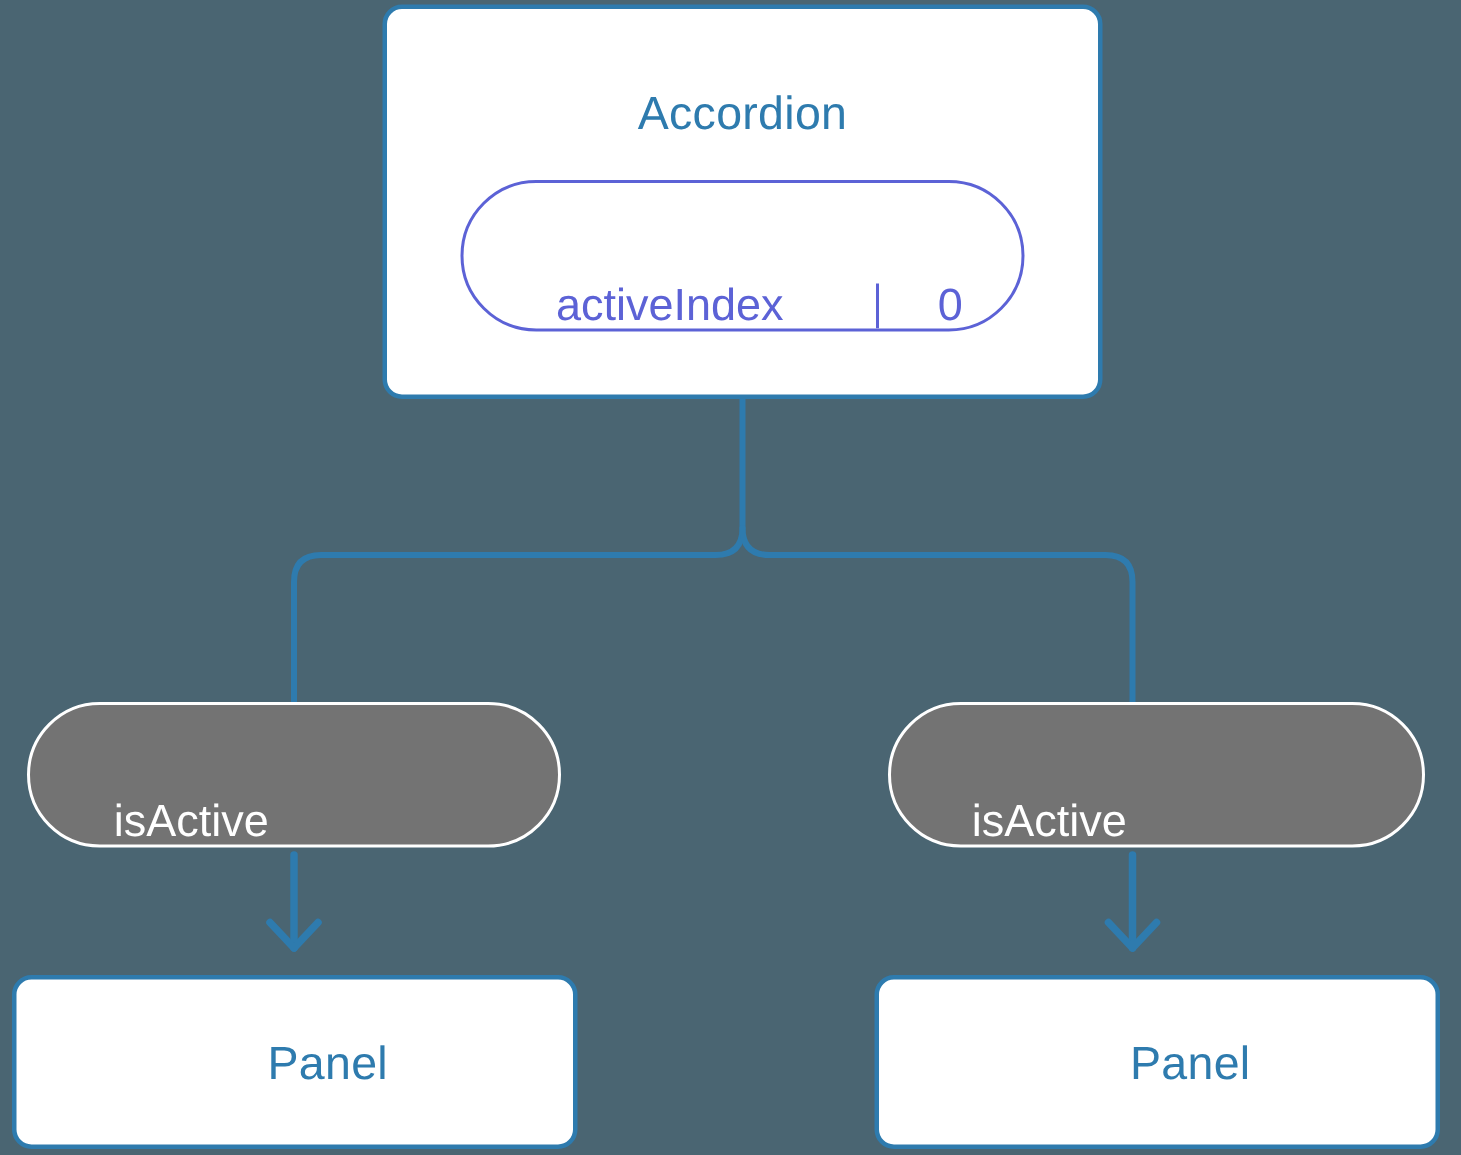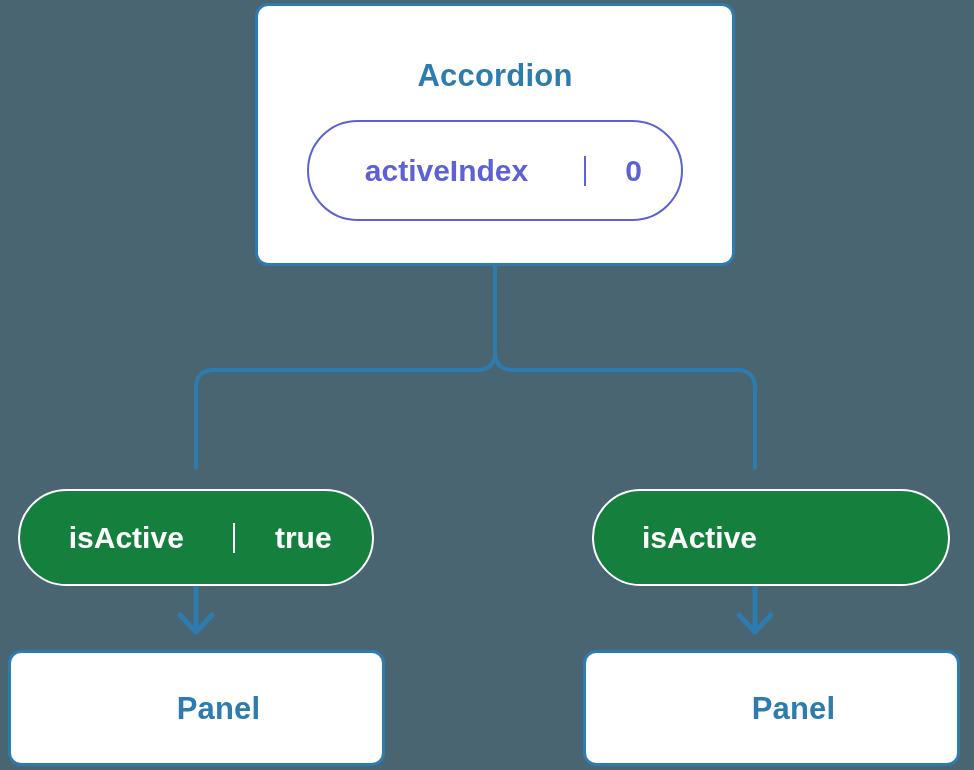--- a/index.html
+++ b/index.html
@@ -10,21 +10,20 @@
     width: 974px;
     height: 770px;
     background: #4a6572;
     font-family: "Liberation Sans", sans-serif;
     overflow: hidden;
   }
   #stage {
     position: relative;
     width: 974px;
     height: 630px;
-    font-weight: bold;
   }
 
   
   #connectors {
     position: absolute;
     left: 0;
     top: 0;
     width: 974px;
     height: 770px;
     pointer-events: none;
@@ -67,21 +66,21 @@
     justify-content: center;
   }
   #panel-left  { left: 8px; }
   #panel-right { left: 583px; }
   .panel-box .comp-title { margin-top: 0; margin-left: 44px; }
 
   
   .pill {
     position: absolute;
     display: flex;
-    align-items: center;
+    align-items: flex-end;
     box-sizing: border-box;
     border-radius: 999px;
     overflow: hidden;
     white-space: nowrap;
   }
   .pill .pill-key,
   .pill .pill-val {
     display: flex;
     align-items: center;
     justify-content: center;
@@ -98,23 +97,22 @@
   .pill-outline .pill-key,
   .pill-outline .pill-val {
     color: #5c62d6;
   }
   .pill-outline .pill-val {
     border-left: 2px solid #5c62d6;
   }
 
   
   .pill-filled {
-    background: #15803d;
+    background: #737373;
     border: 2px solid #ffffff;
-    margin-top: 21px;
   }
   .pill-filled .pill-key,
   .pill-filled .pill-val {
     color: #ffffff;
   }
   .pill-filled .pill-val {
     border-left: 2px solid #ffffff;
   }
 
   #pill-active-index {
@@ -178,21 +176,20 @@
     <div class="comp-title">Accordion</div>
   </div>
 
   <div id="pill-active-index" class="pill pill-outline">
     <div class="pill-key">activeIndex</div>
     <div class="pill-val">0</div>
   </div>
 
   <div id="pill-is-active-true" class="pill pill-filled">
     <div class="pill-key">isActive</div>
-    <div class="pill-val">true</div>
   </div>
 
   <div id="pill-is-active-false" class="pill pill-filled">
     <div class="pill-key">isActive</div>
   </div>
 
   <div id="panel-left" class="comp-box panel-box">
     <div class="comp-title">Panel</div>
   </div>
 

